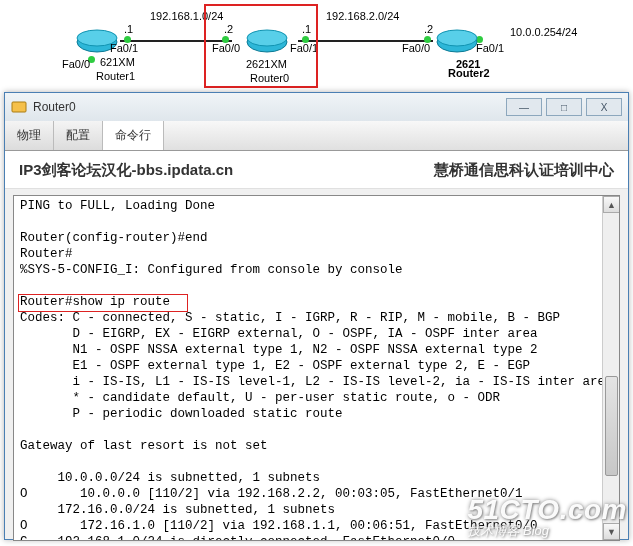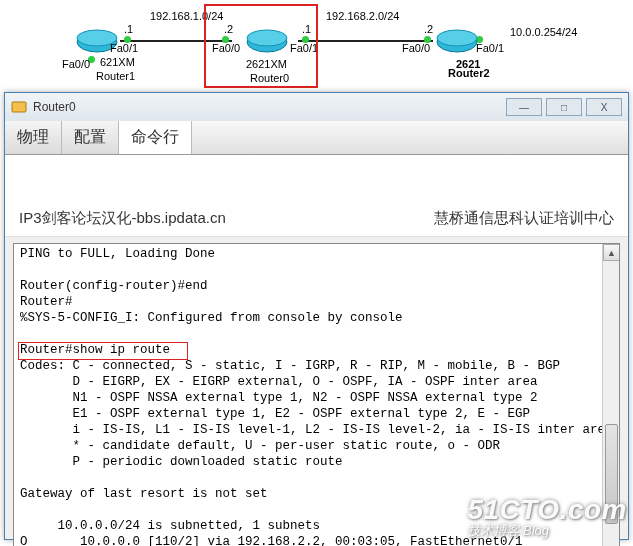--- a/index.html
+++ b/index.html
@@ -11,24 +11,24 @@
   .green-dot { width: 7px; height: 7px; background: #2ecc40; border-radius: 50%; display: inline-block; }
   .red-box { position: absolute; border: 2px solid #d22; }
   .link { position: absolute; height: 2px; background: #222; }
   .link::before, .link::after { content: ""; }
   .win { position: absolute; left: 4px; top: 92px; width: 625px; height: 448px; border: 1px solid #4a7fb3; background: #f0f0f0; box-shadow: 0 0 6px rgba(0,0,0,.3); }
   .titlebar { height: 28px; background: linear-gradient(#f0f4f7,#dfe6ec); display: flex; align-items: center; padding: 0 6px; }
   .title-icon { width: 16px; height: 16px; margin-right: 6px; }
   .title-text { font-size: 12px; color: #333; flex: 1; }
   .win-btn { width: 36px; height: 18px; border: 1px solid #8ca7bd; margin-left: 4px; background: #e1e8ee; display: flex; align-items: center; justify-content: center; font-size: 10px; color: #456; }
   .tabs { display: flex; background: linear-gradient(#f8f8f8,#e0e0e0); border-bottom: 1px solid #999; }
-  .tab { padding: 6px 12px; font-size: 16px; border-right: 1px solid #bbb; background: linear-gradient(#f4f4f4,#dcdcdc); color: #333; }
+  .tab { padding: 6px 12px; font-size: 12px; border-right: 1px solid #bbb; background: linear-gradient(#f4f4f4,#dcdcdc); color: #333; }
   .tab.active { background: #fff; text-align: right; }
   .headline { display: flex; padding: 10px 14px 8px; font-size: 15px; color: #333; background: #fff; border-bottom: 1px solid #e0e0e0; justify-content: space-between; }
-  .headline .left, .headline .right { font-weight: 400; margin-top: 44px; }
+  .headline .left, .headline .right { font-weight: 700; }
   .term-wrap { margin: 6px 8px 8px; border: 1px solid #888; background: #fff; height: 346px; overflow: hidden; position: relative; }
   .term { font-family: "Courier New", monospace; font-size: 12.5px; line-height: 16px; padding: 2px 6px; white-space: pre; color: #000; }
   .scrollbar { position: absolute; right: 0; top: 0; width: 17px; height: 100%; background: #efefef; border-left: 1px solid #ccc; }
   .sb-btn { width: 17px; height: 17px; background: linear-gradient(#f8f8f8,#ddd); border: 1px solid #aaa; display: flex; align-items: center; justify-content: center; font-size: 9px; color: #555; }
   .sb-thumb { position: absolute; left: 2px; width: 13px; background: linear-gradient(#e4e4e4,#c7c7c7); border: 1px solid #999; border-radius: 2px; top: 180px; height: 100px; }
   .cmd-box { position: absolute; border: 1px solid #d22; }
   .watermark { position: absolute; right: 6px; bottom: 6px; font-family: Arial, sans-serif; font-style: italic; color: rgba(255,255,255,.95); text-shadow: 0 0 4px #888, 1px 1px 2px #999; }
   .watermark .big { font-size: 28px; font-weight: bold; letter-spacing: 0.5px; }
   .watermark .small { font-size: 13px; margin-top: -4px; }
 </style>

